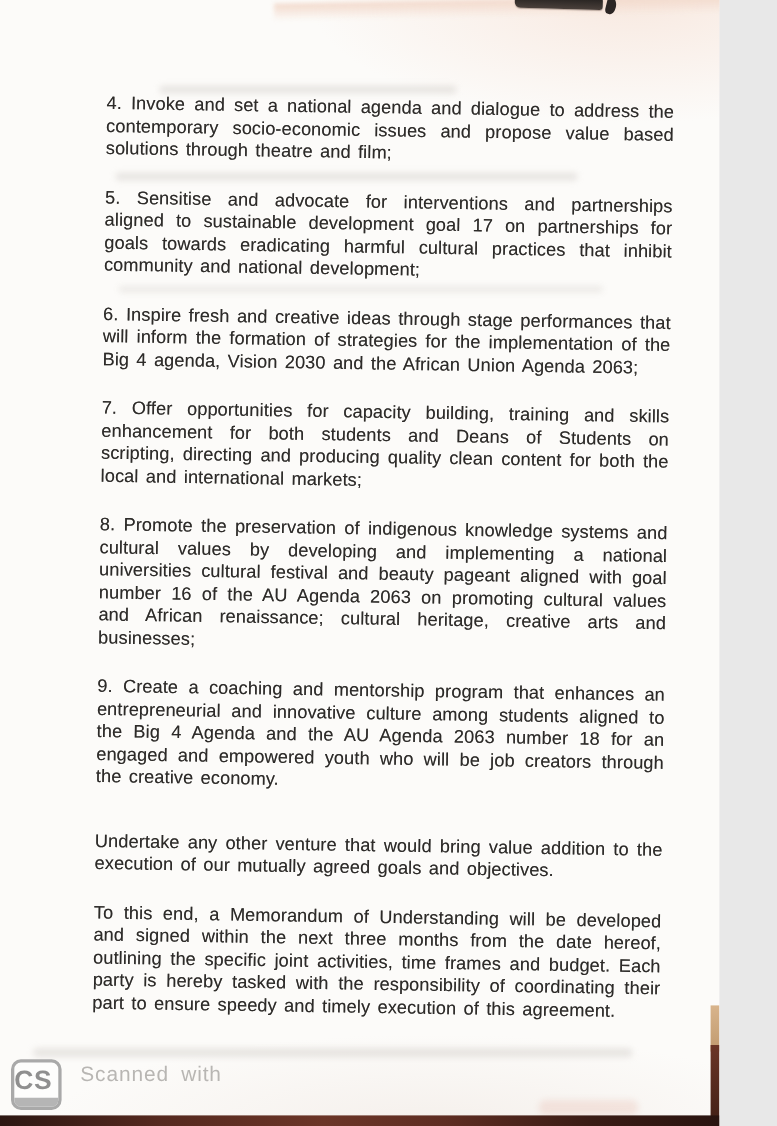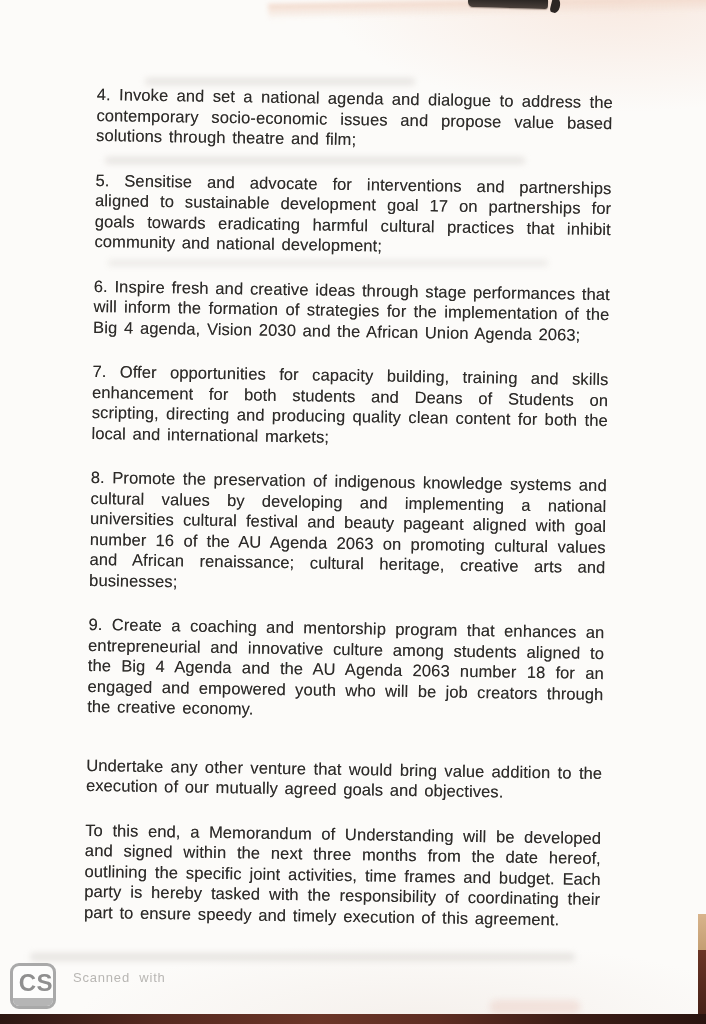--- a/index.html
+++ b/index.html
@@ -3,21 +3,21 @@
 <meta charset="utf-8">
 <style>
   html, body {
     margin: 0;
     padding: 0;
     background: #e8e8e8;
     font-family: "Liberation Sans", sans-serif;
   }
   .page {
     position: relative;
-    width: 706px;
+    width: 654px;
     height: 1024px;
     overflow: hidden;
     background:
       radial-gradient(ellipse 420px 160px at 88% 0%, rgba(246,224,212,0.65), rgba(246,224,212,0) 70%),
       radial-gradient(ellipse 500px 120px at 60% 100%, rgba(236,226,219,0.45), rgba(236,226,219,0) 70%),
       #fcfbf9;
   }
 
   
   .tint-top {
@@ -103,40 +103,40 @@
     align-items: flex-start;
   }
   .cs-badge {
     position: relative;
     width: 40px; height: 40px;
     border: 3px solid #a9a9a9;
     border-radius: 9px;
     background: #fdfdfc;
     display: flex;
     align-items: center;
-    justify-content: flex-end;
+    justify-content: flex-start;
     overflow: hidden;
   }
   .cs-badge .cs-label {
     font-weight: bold;
     font-size: 24px;
     color: #8f8f8f;
     letter-spacing: 0.5px;
     margin-top: -6px;
   }
   .cs-badge .cs-foot {
     position: absolute;
     left: -3px; right: -3px; bottom: -3px; height: 11px;
     background: #b5b5b5;
     border-radius: 0 0 7px 7px;
   }
   .wm-text {
     margin-left: 17px;
     color: #b8b6b3;
-    font-size: 13px;
+    font-size: 19px;
     line-height: 25px;
     letter-spacing: 0.8px;
     word-spacing: 5px;
     margin-top: 2px;
   }
 </style>
 </head>
 <body>
 
 <div class="page">

